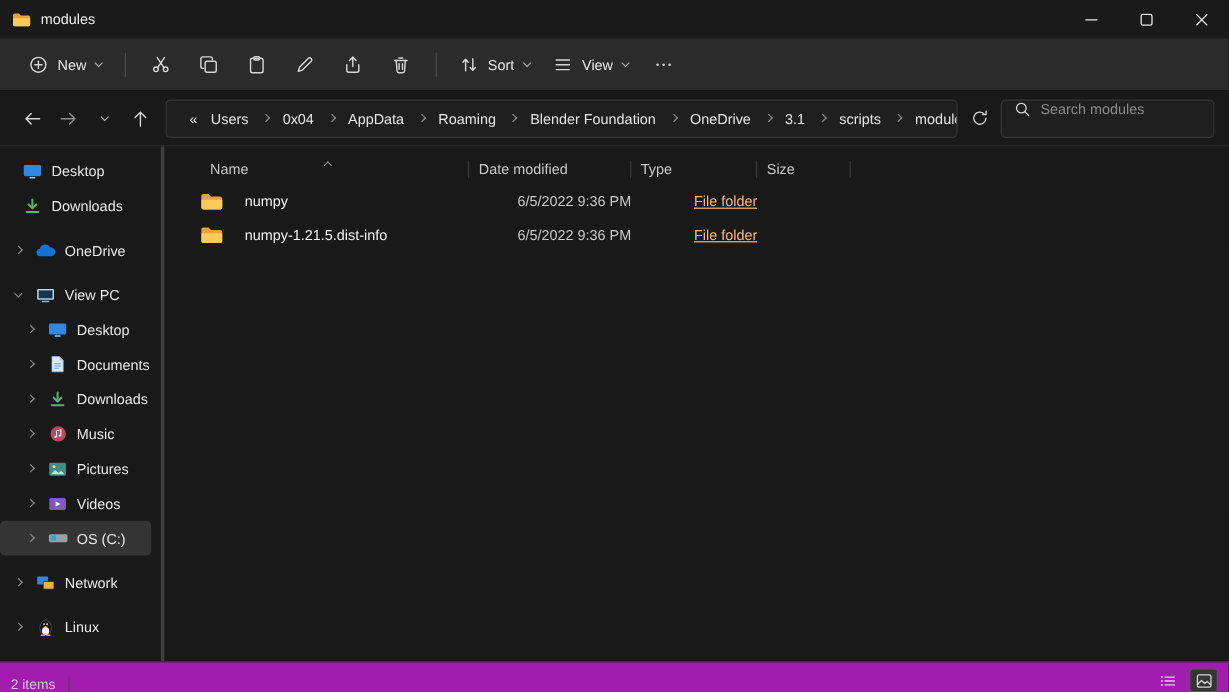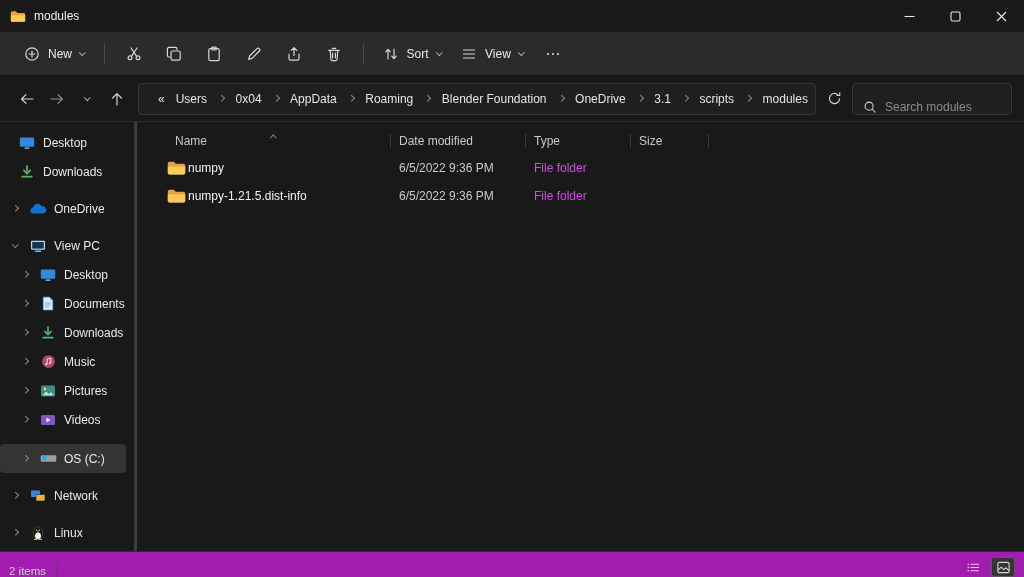--- a/index.html
+++ b/index.html
@@ -35,51 +35,51 @@
   .chv.dim { border-color:#8a8a8a; }
 
   
   .addressrow { height:46px; display:flex; align-items:center; padding:0 12px; border-bottom:1px solid #2c2c2c; background:#191919; flex:0 0 auto; }
   .nav-btn { width:30px; height:30px; display:flex; align-items:center; justify-content:center; background:transparent; border:none; border-radius:4px; }
   .addressbox { flex:1; height:32px; margin-left:6px; background:#1f1f1f; border:1px solid #363636; border-radius:4px; display:flex; align-items:center; padding:0 10px; gap:7px; overflow:hidden; }
   .crumb { color:#e4e4e4; white-space:nowrap; padding:2px 2px; }
   .crumb-sep { display:flex; align-items:center; padding:0 3px; }
   .ab-spacer { flex:1; }
   .refresh-btn { width:32px; height:30px; display:flex; align-items:center; justify-content:center; background:transparent; border:none; margin:0 2px; }
-  .searchbox { width:160px; height:32px; background:#1f1f1f; border:1px solid #363636; border-radius:4px; display:flex; align-items:flex-end; gap:8px; padding:0 10px; }
+  .searchbox { width:178px; height:32px; background:#1f1f1f; border:1px solid #363636; border-radius:4px; display:flex; align-items:flex-start; gap:8px; padding:0 10px; }
   .searchbox input { flex:1; background:transparent; border:none; outline:none; color:#dddddd; font-family:inherit; font-size:12px; min-width:0; }
   .searchbox input::placeholder { color:#8b8b8b; }
 
   
-  .bodyarea { flex:1; display:flex; min-height:0; }
+  .bodyarea { flex:1; display:flex; min-height:0;text-align:right; }
   .sidebar { width:134px; padding-top:6px; flex:0 0 auto; overflow:hidden; }
   .side-scrollbar { width:3px; background:#3d3d3d; flex:0 0 auto; }
   .side-item { display:flex; align-items:center; height:29px; gap:7px; padding-left:8px; color:#e8e8e8; }
   .side-item .chevcell { width:14px; display:flex; justify-content:center; flex:0 0 auto; }
   .side-item .iconcell { width:18px; display:flex; justify-content:center; flex:0 0 auto; }
   .side-item.lvl1 { padding-left:18px; }
-  .side-item.selected { background:#343434; border-radius:4px; margin-right:8px;margin-top:10px; }
+  .side-item.selected { background:#343434; border-radius:4px; margin-right:8px; }
   .side-item.grp { margin-top:8px; }
   .side-label { white-space:nowrap; overflow:hidden; text-overflow:ellipsis; }
 
   
   .content { flex:1; padding:6px 0 0 22px; min-width:0; }
   .cols { display:flex; height:26px; align-items:center; color:#c8c8c8; position:relative; }
   .col { position:relative; padding-left:16px; height:100%; display:flex; align-items:center; }
   .col::after { content:""; position:absolute; right:0; top:6px; bottom:6px; width:1px; background:#3a3a3a; }
   .col.c-name { width:232px; }
   .col.c-date { width:135px; padding-left:8px; }
   .col.c-type { width:105px; padding-left:8px; }
   .col.c-size { width:78px;  padding-left:8px; }
   .sort-caret { position:absolute; left:112px; top:1px; }
   .row { display:flex; height:28px; align-items:center; }
   .cell { overflow:hidden; white-space:nowrap; }
-  .cell.c-name { width:232px; display:flex; align-items:center; gap:2px; padding-left:8px; color:#f2f2f2; }
+  .cell.c-name { width:232px; display:flex; align-items:center; gap:18px; padding-left:8px; color:#f2f2f2; }
   .cell.c-date { width:135px; padding-left:8px; color:#c9c9c9; }
-  .cell.c-type { width:105px; padding-left:8px; color:#d946ef; }
+  .cell.c-type { width:105px; padding-left:8px; color:#fdba74;text-decoration:underline; }
   .cell.c-size { width:78px;  padding-left:8px; color:#c9c9c9; }
 
   
   .statusbar { height:26px; flex:0 0 auto; border-top:1px solid #2c2c2c; background:#a21caf; display:flex; align-items:flex-end; padding:0 9px; color:#cfcfcf; font-size:11.5px; }
   .status-sep { width:1px; height:13px; background:#4a4a4a; margin-left:11px; }
   .status-right { margin-left:auto; display:flex; align-items:center; gap:6px; }
   .view-toggle { width:24px; height:20px; display:flex; align-items:center; justify-content:center; background:transparent; border:none; border-radius:3px; }
   .view-toggle.active { background:#353535; border:1px solid #5c5c5c; }
 </style>
 </head>

